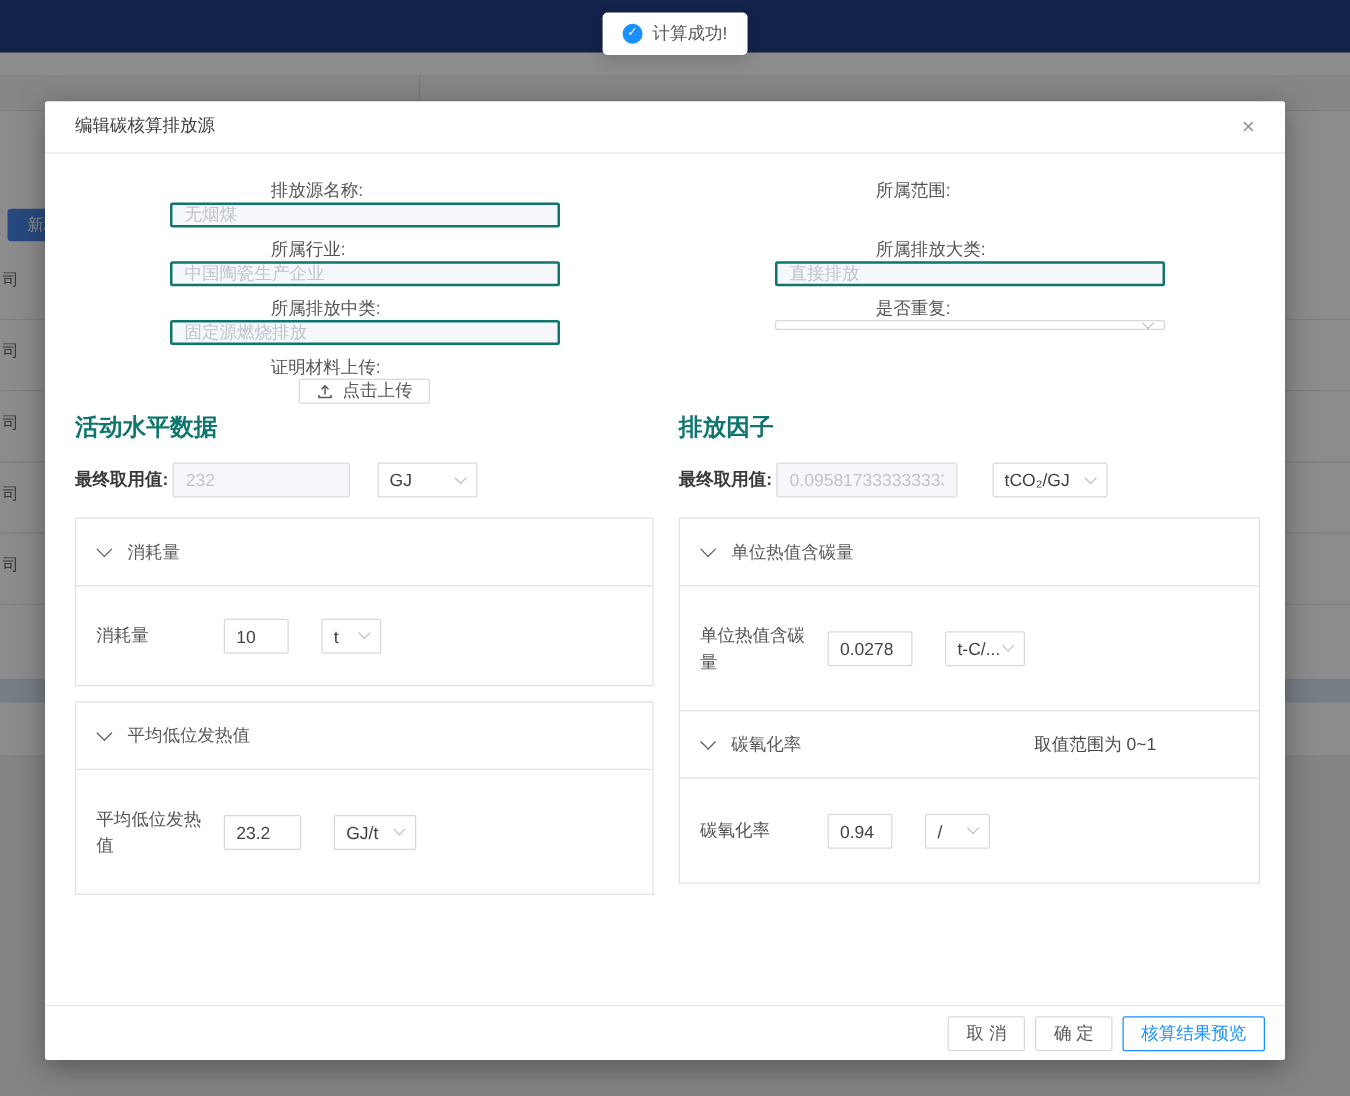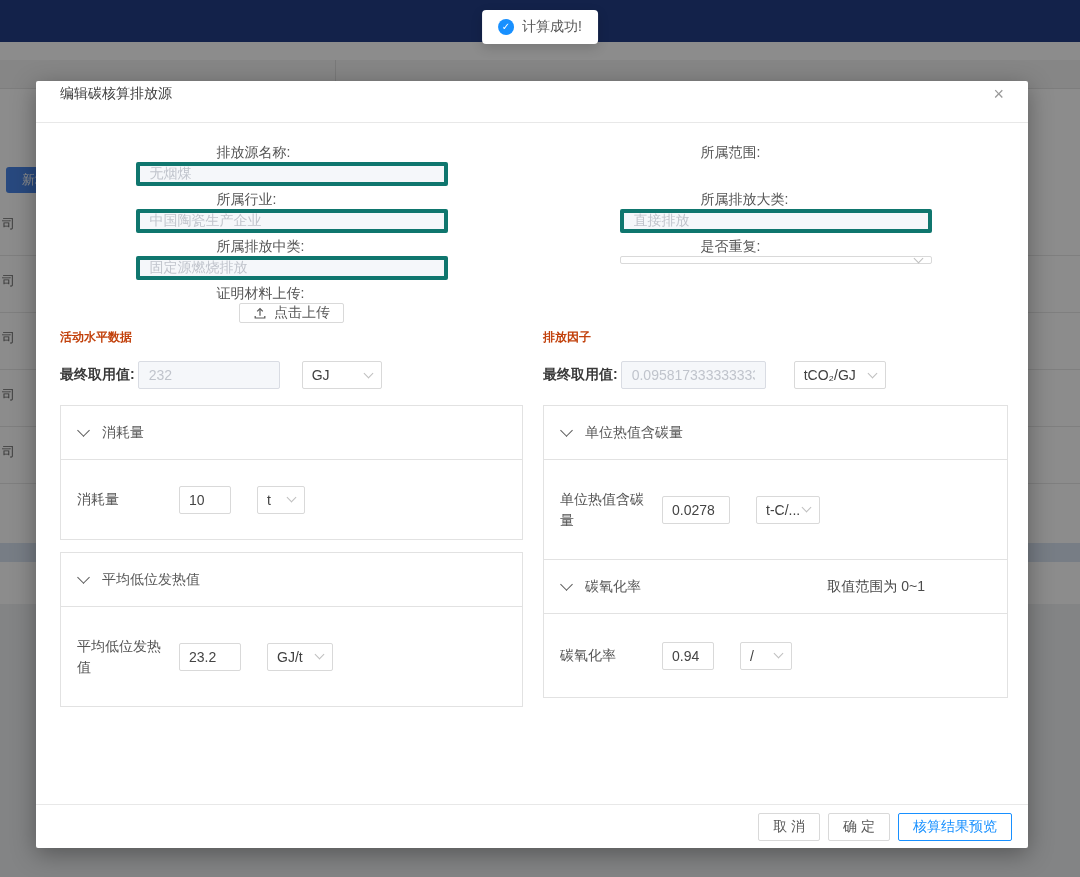--- a/index.html
+++ b/index.html
@@ -24,44 +24,44 @@
   
   .toast { position:absolute; left:50%; transform:translateX(-50%); top:10px; z-index:100;
     background:#fff; border-radius:4px; box-shadow:0 4px 12px rgba(0,0,0,.15);
     padding:8px 16px; display:flex; align-items:center; gap:8px; color:#575757; font-size:14px; }
   .check-circle { width:16px; height:16px; border-radius:50%; background:#1890ff; color:#fff;
     font-size:10px; line-height:16px; text-align:center; display:inline-block; }
 
   
   .modal { position:absolute; left:36px; top:81px; width:992px; height:767px; background:#fff; z-index:60;
     border-radius:2px; box-shadow:0 6px 24px rgba(0,0,0,.35); display:flex; flex-direction:column; }
-  .modal-header { height:42px; flex:none; padding:4px 24px; display:flex; align-items:flex-start;
+  .modal-header { height:42px; flex:none; padding:12px 24px; display:flex; align-items:flex-end;
     justify-content:space-between; border-bottom:1px solid #e8e8e8; color:#3c3c3c; font-size:14px; }
   .close-x { color:#9a9a9a; font-size:18px; cursor:pointer; line-height:1; }
   .modal-body { flex:1; padding:21px 20px 0 24px; overflow:hidden; }
   .modal-footer { flex:none; height:44px; border-top:1px solid #e8e8e8; display:flex; align-items:center;
     justify-content:flex-end; gap:8px; padding:0 16px; }
 
   .form-grid { display:grid; grid-template-columns:463px 465px; column-gap:20px; row-gap:21px; }
   .frow { display:flex; align-items:center; height:26px;flex-direction:column; }
   .frow .lbl { width:150px; flex:none; color:#555; }
-  .tbox { width:312px; height:26px; border:4px solid #0f766e; border-radius:2px; padding:0 10px;
+  .tbox { width:312px; height:26px; border:2px solid #0f766e; border-radius:2px; padding:0 10px;
     font-size:14px; color:#333; background:#fff; font-family:inherit; }
   .tbox:disabled { background:#f5f7fa; color:#c0c4cc; }
   .selectbox { height:26px; border:1px solid #d9d9d9; border-radius:2px; background:#fff;
     display:flex; align-items:center; justify-content:space-between; padding:0 9px; color:#404040; cursor:pointer; }
   .selectbox.w-full { width:312px; }
   .chev { width:7px; height:7px; border-right:1.4px solid #bfbfbf; border-bottom:1.4px solid #bfbfbf;
     transform:rotate(45deg); margin-top:-4px; flex:none; }
   .upload-btn { display:inline-flex; align-items:center; gap:7px; height:30px; padding:0 13px;
     background:#fff; border:1px solid #d9d9d9; border-radius:2px; color:#595959; font-size:14px; cursor:pointer; font-family:inherit; }
   .upload-btn svg { stroke:#595959; }
 
   .sections { display:grid; grid-template-columns:463px 465px; column-gap:20px; margin-top:18px; }
-  .sec-title { font-size:12px; font-weight:700; color:#c2410c; }
+  .sec-title { font-size:19px; font-weight:700; color:#0f766e; }
   .final-row { display:flex; align-items:center; margin-top:15px; height:28px; }
   .final-row .flabel { font-weight:600; color:#3a3a3a; margin-right:3px; }
   .final-input { height:28px; border:1px solid #d9dce3; border-radius:2px; padding:0 10px; font-size:14px; font-family:inherit; }
   .final-input:disabled { background:#f5f7fa; color:#c0c4cc; }
 
   .panel { border:1px solid #e2e2e2; margin-top:16px; background:#fff; }
   .panel.tight { margin-top:-1px; }
   .panel-h { height:53px; display:flex; align-items:center; padding:0 16px 0 18px; color:#595959; }
   .pchev { width:9px; height:9px; border-right:1.6px solid #595959; border-bottom:1.6px solid #595959;
     transform:rotate(45deg); margin:-5px 14px 0 0; flex:none; cursor:pointer; }

